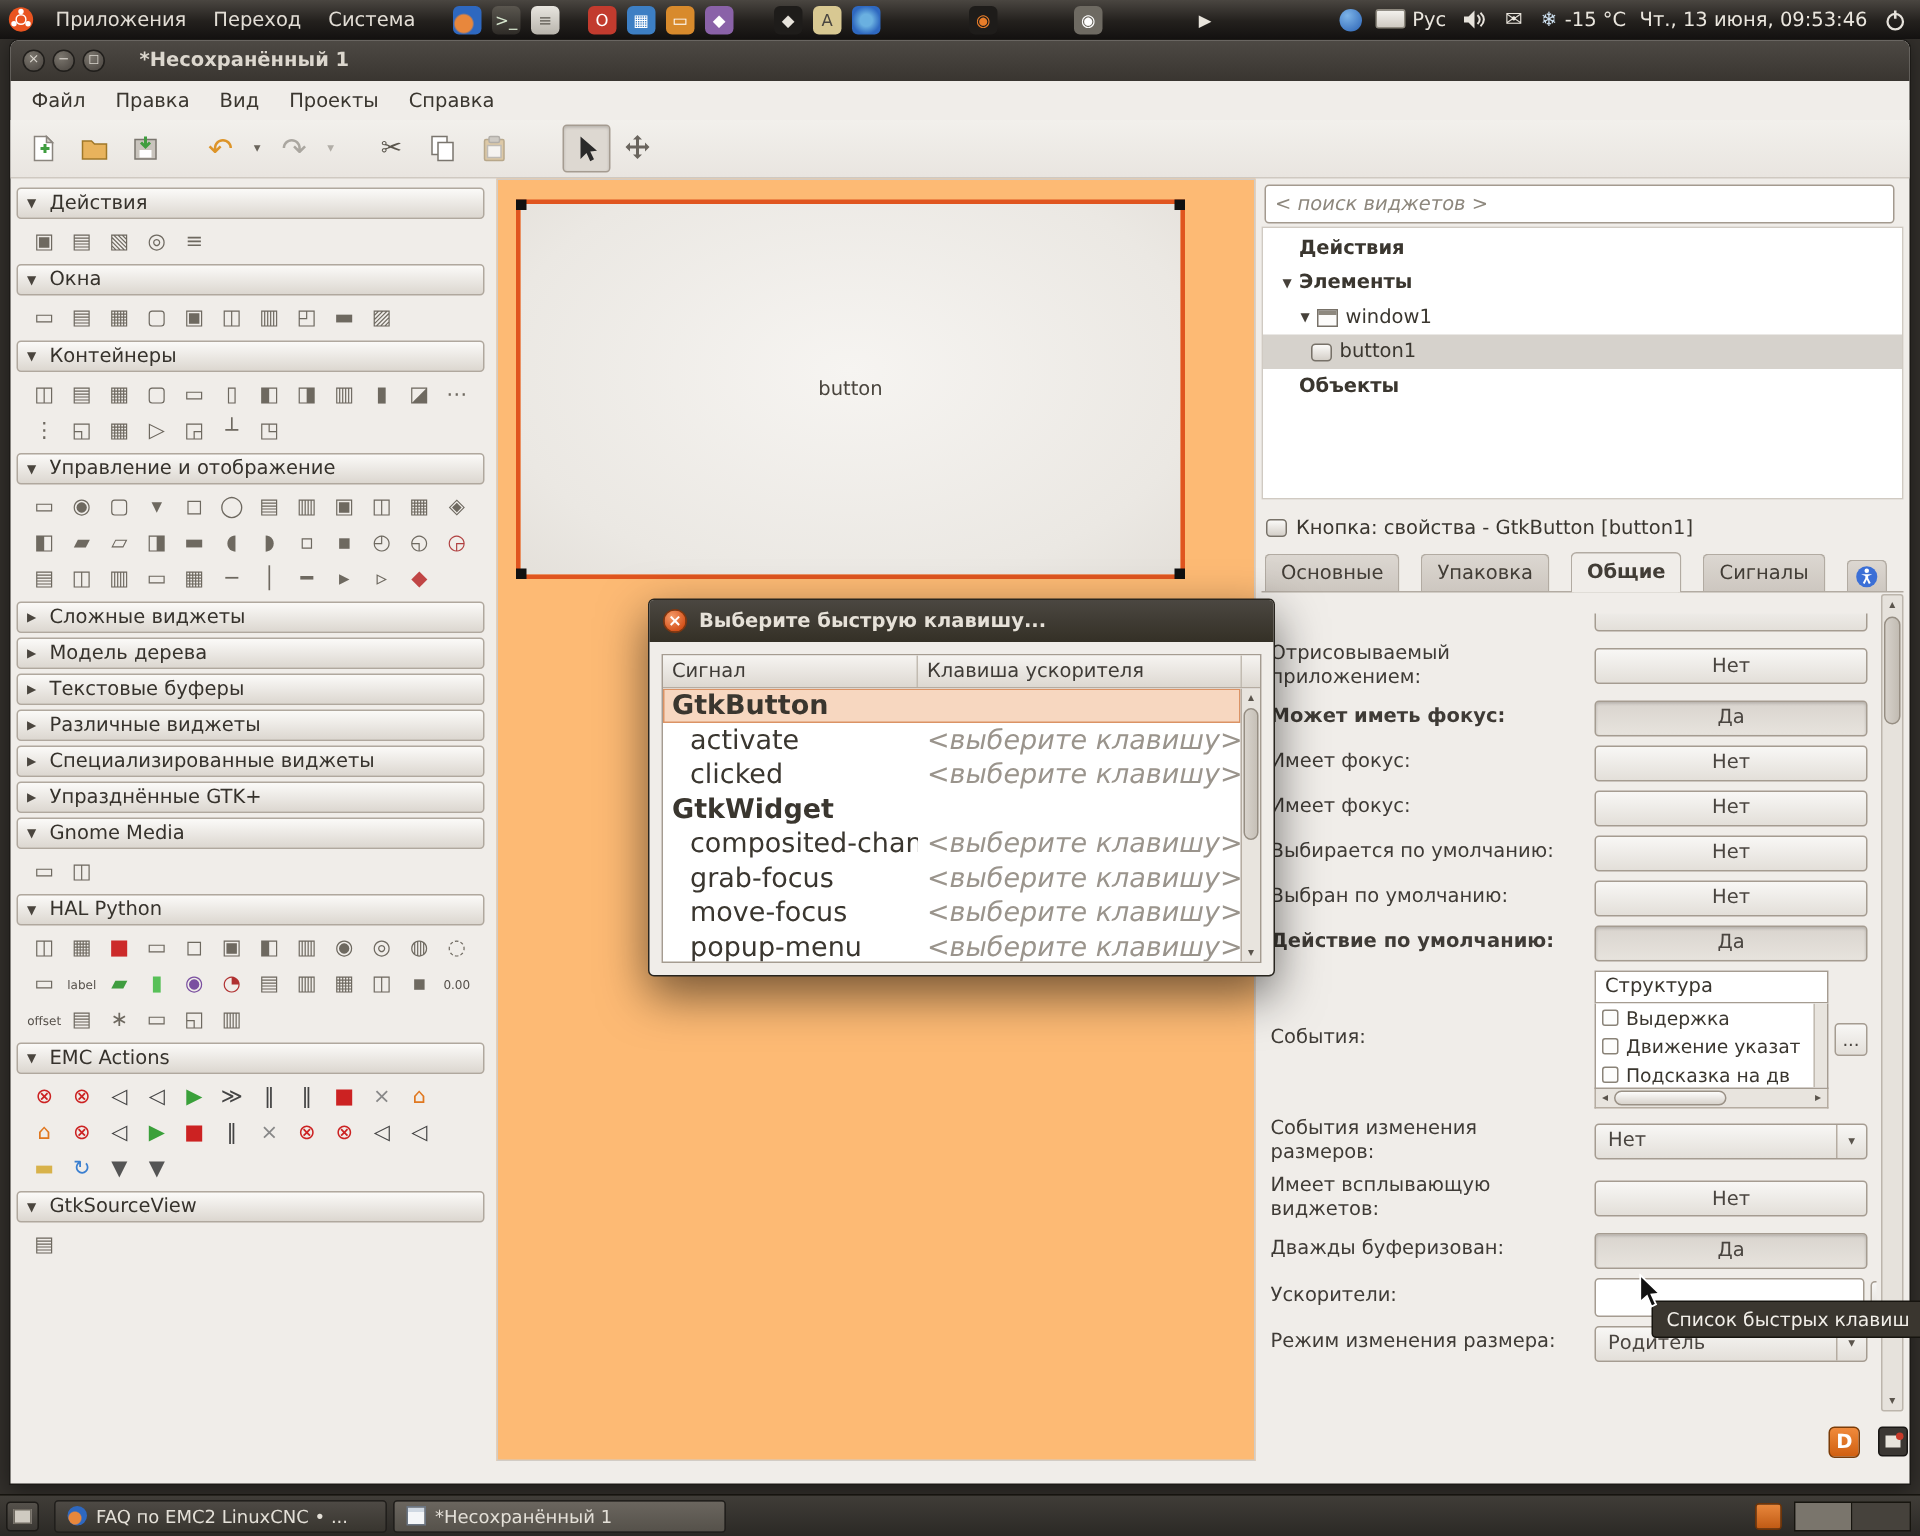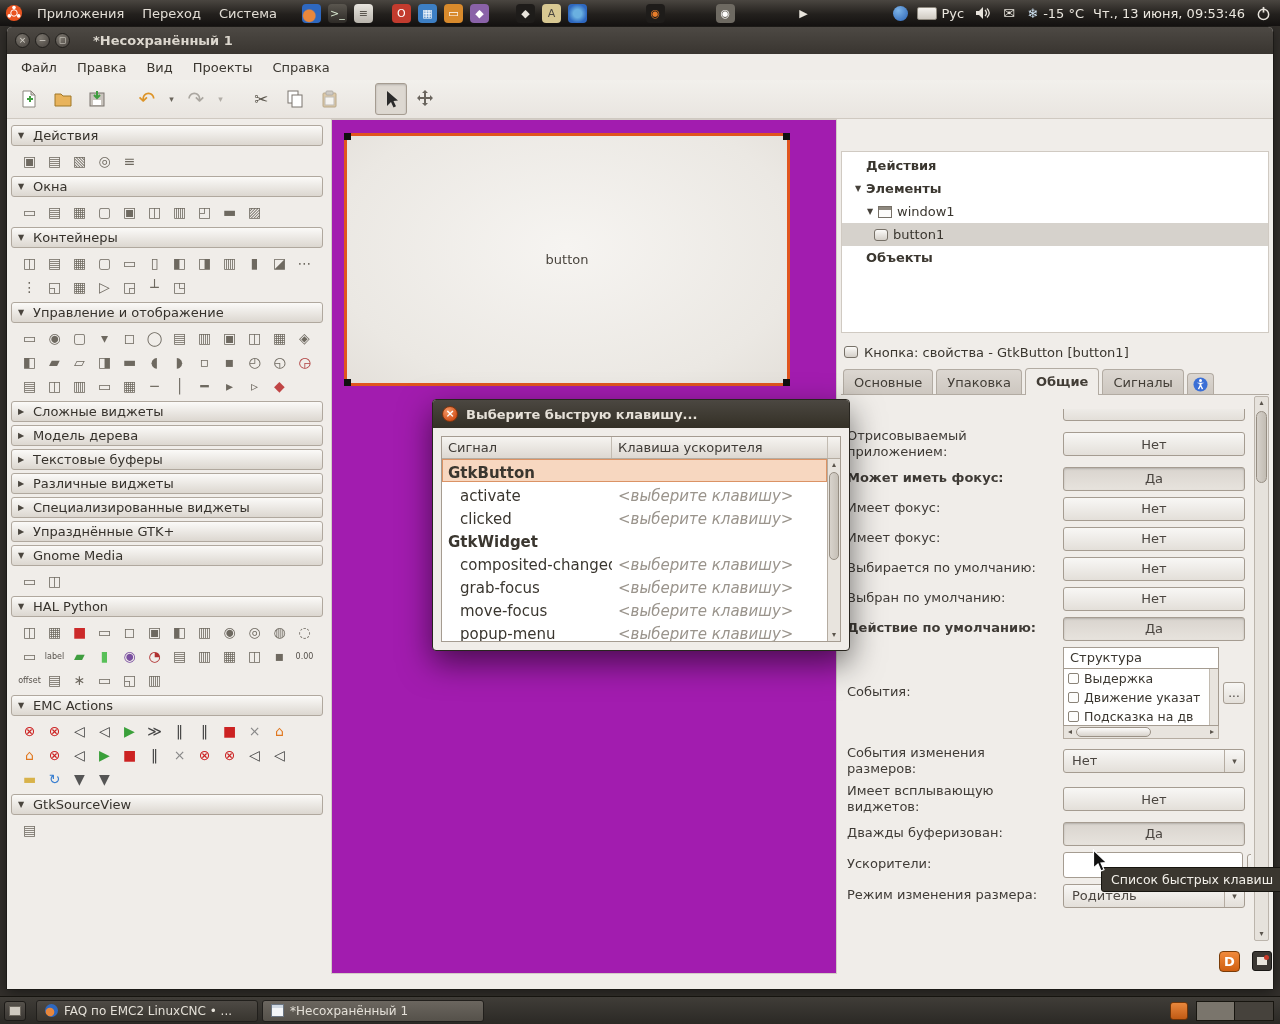--- a/index.html
+++ b/index.html
@@ -8,21 +8,21 @@
 
 
 #top-panel{position:absolute;left:0;top:0;width:1280px;height:26px;background:linear-gradient(#4a4641,#23201d 55%,#131110);display:flex;align-items:center;color:#e2ddd5;z-index:50}
 .panel-left{display:flex;align-items:center;height:100%}
 .ubuntu-logo{width:18px;height:18px;margin:0 5px;display:inline-flex}
 .panel-menu{padding:0 9px;height:100%;display:flex;align-items:center;font-size:13px}
 #panel-launchers{display:flex;align-items:center;margin-left:16px;gap:7px}
 .launcher{width:19px;height:19px;border-radius:4px;display:inline-flex;align-items:center;justify-content:center;font-size:11px;color:#fff;flex:none}
 .panel-right{margin-left:auto;display:flex;align-items:center;gap:9px;padding-right:8px;height:100%}
 .tray-text{font-size:13px;color:#eae6de}
-.kbd-wrap,.weather{display:flex;align-items:center;gap:5px}
+.kbd-wrap,.weather{display:flex;gap:5px}
 .kbd-icon{width:20px;height:13px;background:linear-gradient(#f4f2ee,#cfcac2);border-radius:2px;border:1px solid #8e897f;display:inline-block}
 .tray-ico{display:inline-flex;align-items:center;justify-content:center;width:18px;height:18px}
 .indicator-blue{width:15px;height:15px;border-radius:50%;background:radial-gradient(circle at 35% 30%,#7db4e8,#2a62b4)}
 .mail-glyph{color:#e9e5dd;font-size:14px}
 .snow{color:#cfe2f2;font-size:13px}
 
 
 #app-window{position:absolute;left:6px;top:26px;width:1268px;height:964px;background:#f0ede9;border:1px solid #1c1a17;border-radius:6px 6px 0 0;box-shadow:0 3px 14px rgba(0,0,0,.45);z-index:10}
 #titlebar{height:27px;background:linear-gradient(#4d4944,#393530);border-radius:5px 5px 0 0;display:flex;align-items:center;padding-left:8px;gap:5px}
 .wm-btn{width:15px;height:15px;border-radius:50%;background:radial-gradient(circle at 35% 30%,#7b766e,#47423d);border:1px solid #211f1c;color:#d8d4cc;font-size:9px;display:inline-flex;align-items:center;justify-content:center;line-height:1}
@@ -40,41 +40,41 @@
 
 
 #palette{position:absolute;left:2px;top:92px;width:316px;bottom:4px;overflow:hidden;padding-top:3px}
 .pal-header{height:21px;margin:3px 2px;background:linear-gradient(#fbfaf8,#dcd7d0);border:1px solid #b0a89e;border-radius:3px;display:flex;align-items:center;padding-left:6px;gap:5px;font-size:13px;color:#36322c}
 .pal-tri{font-size:8px;color:#4a453e;width:10px;flex:none}
 .pal-row{display:flex;padding:1px 0 1px 8px;height:24px;align-items:center}
 .pal-icon{width:25px;height:21px;display:inline-flex;align-items:center;justify-content:center;font-size:14px;color:#6e6960;flex:none}
 .pal-txt{font-size:8px;color:#55504a}
 
 
-#canvas{position:absolute;left:324px;top:92px;width:506px;bottom:15px;background:#a21caf;border:1px solid #d2ccc5}
+#canvas{position:absolute;left:324px;top:92px;width:506px;bottom:15px;background:#fdba74;border:1px solid #d2ccc5}
 #design-window{position:absolute;left:12px;top:13px;width:446px;height:253px;background:radial-gradient(ellipse at 50% 45%,#f6f4f1 0%,#ebe8e3 75%,#e4e0da 100%);border:3px solid #e0551f}
 .handle{position:absolute;width:7px;height:7px;background:#101010}
 .h-tl{left:-3px;top:-3px}.h-tr{right:-3px;top:-3px}.h-bl{left:-3px;bottom:-3px}.h-br{right:-3px;bottom:-3px}
 #design-button-label{position:absolute;inset:0;display:flex;align-items:center;justify-content:center;font-size:13px;color:#4a453e}
 
 
 #rightpanel{position:absolute;left:832px;right:2px;top:92px;bottom:4px}
 #search-input{position:absolute;top:4px;left:4px;right:8px;height:24px;background:#fff;border:1px solid #a39a8f;border-radius:3px;font-size:13px;padding:0 6px;font-family:"DejaVu Sans",sans-serif}
 #search-input::placeholder{font-style:italic;color:#8d877d;opacity:1}
 #widget-tree{position:absolute;top:32px;left:2px;right:2px;height:182px;background:#fff;border:1px solid #d0cac2;overflow:hidden;font-size:13px;padding-top:2px}
 .tree-row{display:flex;align-items:center;height:23px}
 .tree-row.sel{background:#d6d2cc}
 .tree-exp{width:16px;font-size:8px;color:#46413a;text-align:center;flex:none}
 .tree-ico{flex:none;margin-right:5px}
 .window-widget-icon{width:14px;height:12px;border:1px solid #777168;background:linear-gradient(#8e887e 0 3px,#fcfbfa 3px)}
 .button-widget-icon{width:14px;height:12px;border:1px solid #777168;border-radius:3px;background:linear-gradient(#fbfaf8,#d4cfc8);display:inline-block}
 .b{font-weight:bold}
 #props-header{position:absolute;top:223px;left:5px;height:20px;display:flex;align-items:center;gap:6px;font-size:13px}
 #props-tabs-wrap{position:absolute;top:246px;left:2px;right:2px;height:30px;display:flex;align-items:flex-end;border-bottom:1px solid #b2aba2;padding-left:2px}
-.tab{padding:5px 10px 4px;background:linear-gradient(#dcd7d1,#cdc7c0);border:1px solid #b2aba2;border-bottom:none;border-radius:4px 4px 0 0;margin-right:3px;font-size:13px;color:#423d36}
+.tab{padding:5px 10px 4px;background:linear-gradient(#dcd7d1,#cdc7c0);border:1px solid #b2aba2;border-bottom:none;border-radius:4px 4px 0 0;margin-right:14px;font-size:13px;color:#423d36}
 .tab.active{background:#f0ede9;padding-bottom:6px;margin-bottom:-1px;font-weight:bold}
 .tab.a11y{padding:3px 5px 2px;display:inline-flex;align-items:center}
 
 
 #props-list{position:absolute;top:288px;left:2px;right:20px;height:545px;overflow:hidden;padding:2px 0 0 6px}
 .prow{display:flex;align-items:center;margin-bottom:6px;gap:6px}
 .prow.clipped{height:13px;overflow:hidden;align-items:flex-start}
 .prow.clipped .gbtn{margin-top:-12px;margin-left:216px}
 .plabel{width:210px;font-size:13px;color:#3f3b36;line-height:1.25;flex:none}
 .gbtn{display:inline-flex;align-items:center;justify-content:center;width:182px;height:24px;background:linear-gradient(#f8f7f5,#e3dfd9);border:1px solid #a59c91;border-radius:3px;font-size:13px;color:#4a4540;flex:none}
@@ -109,21 +109,21 @@
 .dlg-title{height:28px;background:linear-gradient(#4b4741,#343026);border-radius:3px 3px 0 0;display:flex;align-items:center;color:#e6e1d8;font-weight:bold;font-size:13px}
 .dlg-close{width:16px;height:16px;border-radius:50%;background:radial-gradient(circle at 35% 30%,#f59a68,#d4531c 72%);border:1px solid #7e3610;color:#fff;font-size:11px;line-height:14px;text-align:center;margin:0 8px 0 9px;flex:none}
 .dlg-body{padding:8px}
 .dlg-table{border:1px solid #a59c91;background:#fff}
 .dhead{display:flex;height:22px;background:linear-gradient(#f6f4f1,#ddd8d1);border-bottom:1px solid #b5aca1;font-size:13px;color:#3f3b36}
 .dh1{width:170px;display:flex;align-items:center;padding-left:6px;border-right:1px solid #c2bbb1}
 .dh2{flex:1;display:flex;align-items:center;padding-left:6px;border-right:1px solid #c2bbb1}
 .dh3{width:12px}
 .dbody-wrap{position:relative;height:182px;overflow:hidden}
 .dbody{margin-right:13px}
-.drow{display:flex;height:23px;align-items:flex-end;font-size:15px}
+.drow{display:flex;height:23px;align-items:center;font-size:18px}
 .drow .dsig{width:170px;padding-left:18px;overflow:hidden;white-space:nowrap}
 .drow.dclass .dsig{padding-left:6px;font-weight:bold}
 .dacc{flex:1;padding-left:6px;overflow: hidden;white-space:nowrap}
 .dph{color:#9a948c;font-style:italic}
 .dsel{background:#f7d7c0;box-shadow:inset 0 0 0 1px #db9365}
 .dvsb{position:absolute;right:0;top:0;bottom:0;width:13px;background:#e8e4de;border-left:1px solid #b5aca1}
 .dvsb-thumb{position:absolute;left:1px;right:1px;top:13px;height:88px;background:linear-gradient(90deg,#d8d3cc,#c6c0b7);border:1px solid #968e83;border-radius:5px}
 .dvsb-arr{position:absolute;left:0;right:0;text-align:center;font-size:8px;color:#5a544c;height:12px;line-height:12px}
 .dvsb-arr.bottom{bottom:0}
 #dialog-buttons{display:flex;justify-content:flex-end;gap:6px;margin-top:9px}
@@ -533,20 +533,21 @@
     <div id="design-window">
       <span class="handle h-tl"></span>
       <span class="handle h-tr"></span>
       <span class="handle h-bl"></span>
       <span class="handle h-br"></span>
       <span id="design-button-label">button</span>
     </div>
   </div>
 
   <div id="rightpanel">
+    <input id="search-input" readonly="" placeholder="&lt; поиск виджетов &gt;" style="">
     <div id="widget-tree">
         <div class="tree-row" style="padding-left: 8px;">
           <span class="tree-exp"></span>
           <span class="tree-label b">Действия</span>
         </div>
         <div class="tree-row" style="padding-left: 8px;">
           <span class="tree-exp">▼</span>
           <span class="tree-label b">Элементы</span>
         </div>
         <div class="tree-row" style="padding-left: 20px;">

